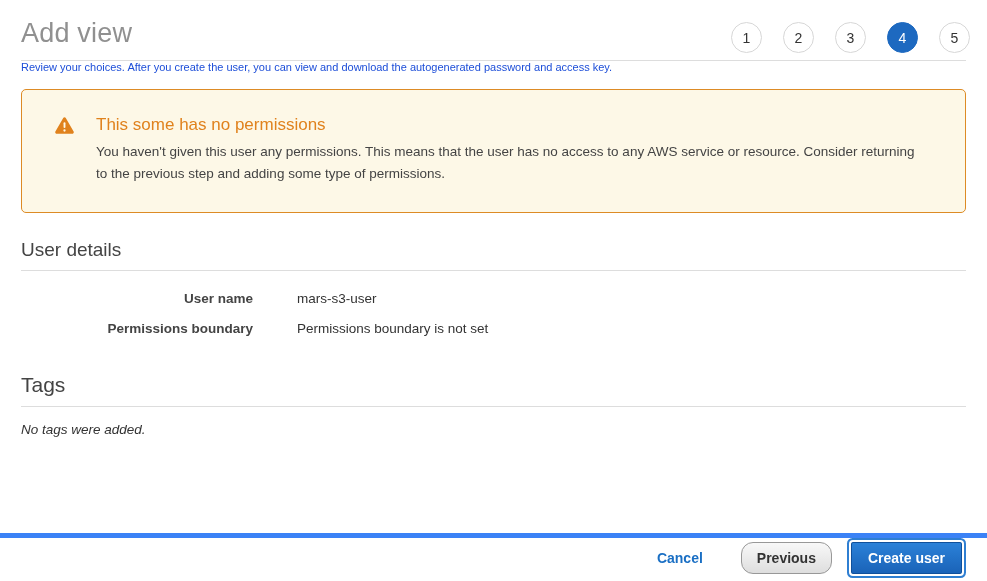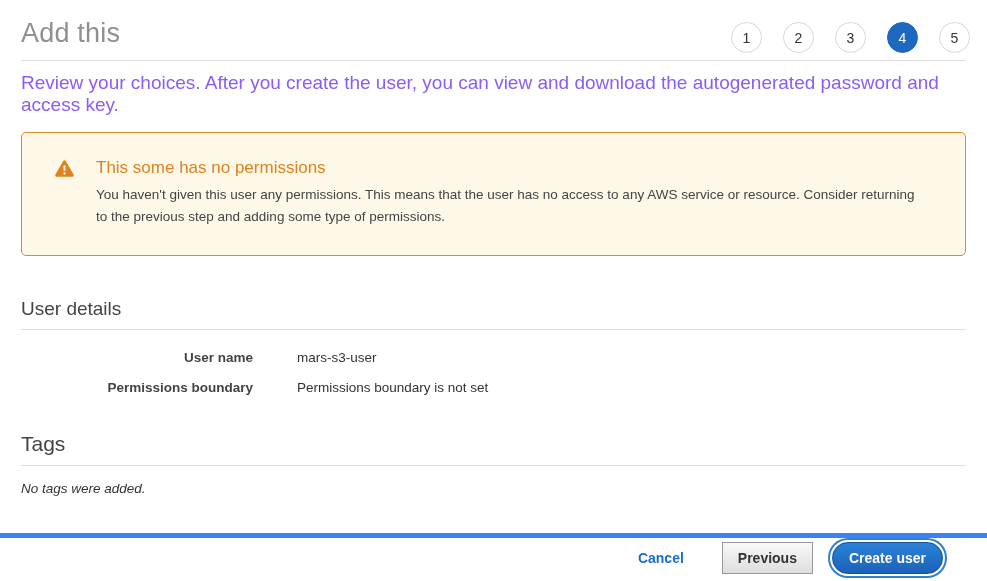--- a/index.html
+++ b/index.html
@@ -46,23 +46,22 @@
     color:#444;
   }
   .rule {
     border:none;
     border-top:1px solid #ddd;
     margin:0;
   }
   .review-heading { margin-top:26px; }
   .rule-review { margin-top:7px; }
   .review-desc {
-    font-size:19px;
-    color:#8b5cf6;
-    margin-top:11px;
+    font-size:11px;
+    color:#1d4ed8;
   }
   .warning-box {
     margin-top:16px;
     border:1px solid #dd8b25;
     background:#fdf8e7;
     border-radius:5px;
     padding:25px 36px 25px 33px;
     display:flex;
     align-items:flex-start;
     min-height:124px;
@@ -74,21 +73,21 @@
     color:#e0821d;
     font-weight:400;
     margin-bottom:6px;
   }
   .warning-body {
     font-size:13.5px;
     color:#444;
     line-height:1.6;
     max-width:860px;
   }
-  .details-heading { margin-top:42px; font-size:19px; }
+  .details-heading { margin-top:26px; font-size:19px; }
   .rule-details { margin-top:9px; }
   .details-rows { margin-top:12px; }
   .detail-row {
     display:flex;
     align-items:baseline;
     padding:7.5px 0;
     gap:12px;
   }
   .detail-label {
     width:232px;
@@ -126,45 +125,45 @@
     font-weight:bold;
     font-size:14px;
     text-decoration:none;
     cursor:pointer;
     margin-right:38px;
   }
   .btn {
     font-family:"Liberation Sans", sans-serif;
     font-size:14px;
     font-weight:bold;
-    border-radius:0;
+    border-radius:12px;
     cursor:pointer;
   }
   .btn-previous {
     color:#333;
     background:linear-gradient(#f8f8f8, #dedede);
     border:1px solid #989898;
     padding:7px 15px;
     margin-right:19px;
   }
   .btn-create {
     color:#fff;
     background:linear-gradient(#2b81d8, #1a63b8);
     border:1px solid #10509b;
     padding:7px 16px;
-    border-radius:16px;
+    border-radius:2px;
     box-shadow:0 0 0 2px #ffffff, 0 0 0 4px #2f7fd2;
-    margin-right:20px;
+    margin-right:1px;
   }
 </style>
 </head>
 <body>
 
 <div class="header">
-  <h1 class="page-title">Add this</h1>
+  <h1 class="page-title">Add view</h1>
   <div class="steps">
     <div class="step">1</div>
     <div class="step">2</div>
     <div class="step">3</div>
     <div class="step active">4</div>
     <div class="step">5</div>
   </div>
 </div>
 
 <div class="content">

